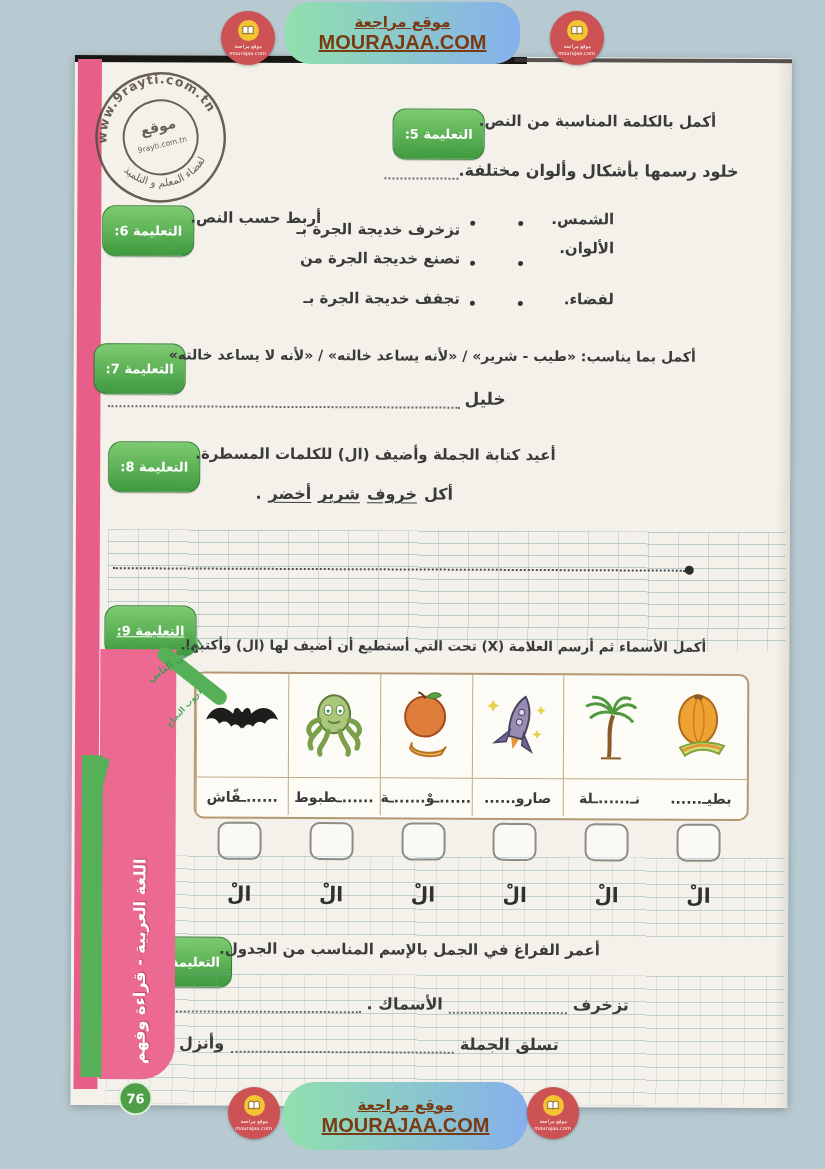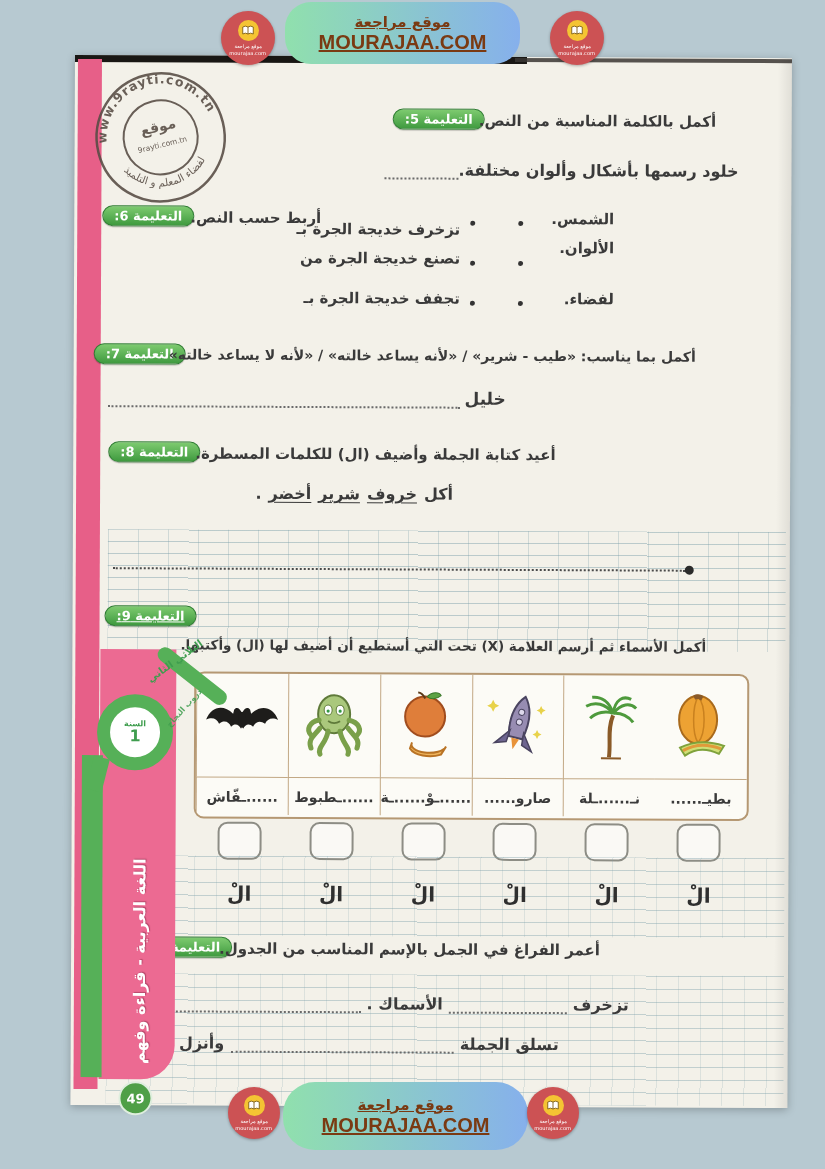--- a/index.html
+++ b/index.html
@@ -48,21 +48,21 @@
   .badge{position:absolute;width:54px;height:54px;border-radius:50%;background:#cc5254;z-index:7;
         display:flex;flex-direction:column;align-items:center;justify-content:center;
         box-shadow:0 1px 3px rgba(0,0,0,.3);}
   .badge .yc{width:21px;height:21px;border-radius:50%;background:#f4c433;display:flex;
         align-items:center;justify-content:center;margin-bottom:2px;}
   .badge .bt{color:#fff;font-size:6px;line-height:1.15;text-align:center;transform:scale(.85);
         white-space:nowrap;}
   
   .pill{position:absolute;background:linear-gradient(180deg,#7ecb70,#3f9a3f);
         border:1px solid #2f7d33;border-radius:13px;color:#fff;font-weight:700;font-size:13px;
-        padding:2px 11px;white-space:nowrap;box-shadow:0 1px 1px rgba(0,0,0,.25);}
+        padding:17px 11px;white-space:nowrap;box-shadow:0 1px 1px rgba(0,0,0,.25);}
   .instr{position:absolute;color:#3a3a3a;font-weight:700;font-size:15px;white-space:nowrap;}
   .body-text{color:#3a3a3a;font-weight:700;font-size:16px;white-space:nowrap;}
   .dotline{border-bottom:2px dotted #6a6a6a;height:15px;}
   .flexrow{position:absolute;display:flex;align-items:flex-end;}
   .bullet{position:absolute;width:5px;height:5px;background:#333;border-radius:50%;}
   .match-s{position:absolute;left:212px;width:174px;text-align:right;color:#3a3a3a;
         font-weight:700;font-size:15px;white-space:nowrap;}
   .match-t{position:absolute;left:452px;width:88px;text-align:right;color:#3a3a3a;
         font-weight:700;font-size:15px;white-space:nowrap;}
   .uw{text-decoration:underline;text-underline-offset:3px;}
@@ -297,28 +297,24 @@
   <div class="flexrow" style="left:58px;top:978px;width:430px;direction:rtl;gap:6px;">
     <span class="body-text ar">تسلق الجملة</span>
     <div class="dotline" style="flex:1;"></div>
     <span class="body-text ar">وأنزل التمر.</span>
   </div>
 
   <div class="pink-band"></div>
   <div class="ribbon-diag"></div>
   <div class="green-bar"></div>
   <div class="ribbon-join"></div>
-  <div class="grade-ring">
-    <span class="grade-word ar">السنة</span>
-    <span class="grade-num">1</span>
-  </div>
   <div class="diag-text trimester ar">الثلاثي الثاني</div>
   <div class="diag-text series ar">دروب النجاح</div>
   <div class="subject-vert ar">اللغة العربية - قراءة وفهم</div>
-  <div class="pageno">49</div>
+  <div class="pageno">76</div>
 </div>
 
 <div class="banner banner-top">
   <span class="banner-ar ar">موقع مراجعة</span>
   <span class="banner-en">MOURAJAA.COM</span>
 </div>
 <div class="banner banner-bottom">
   <span class="banner-ar ar">موقع مراجعة</span>
   <span class="banner-en">MOURAJAA.COM</span>
 </div>

